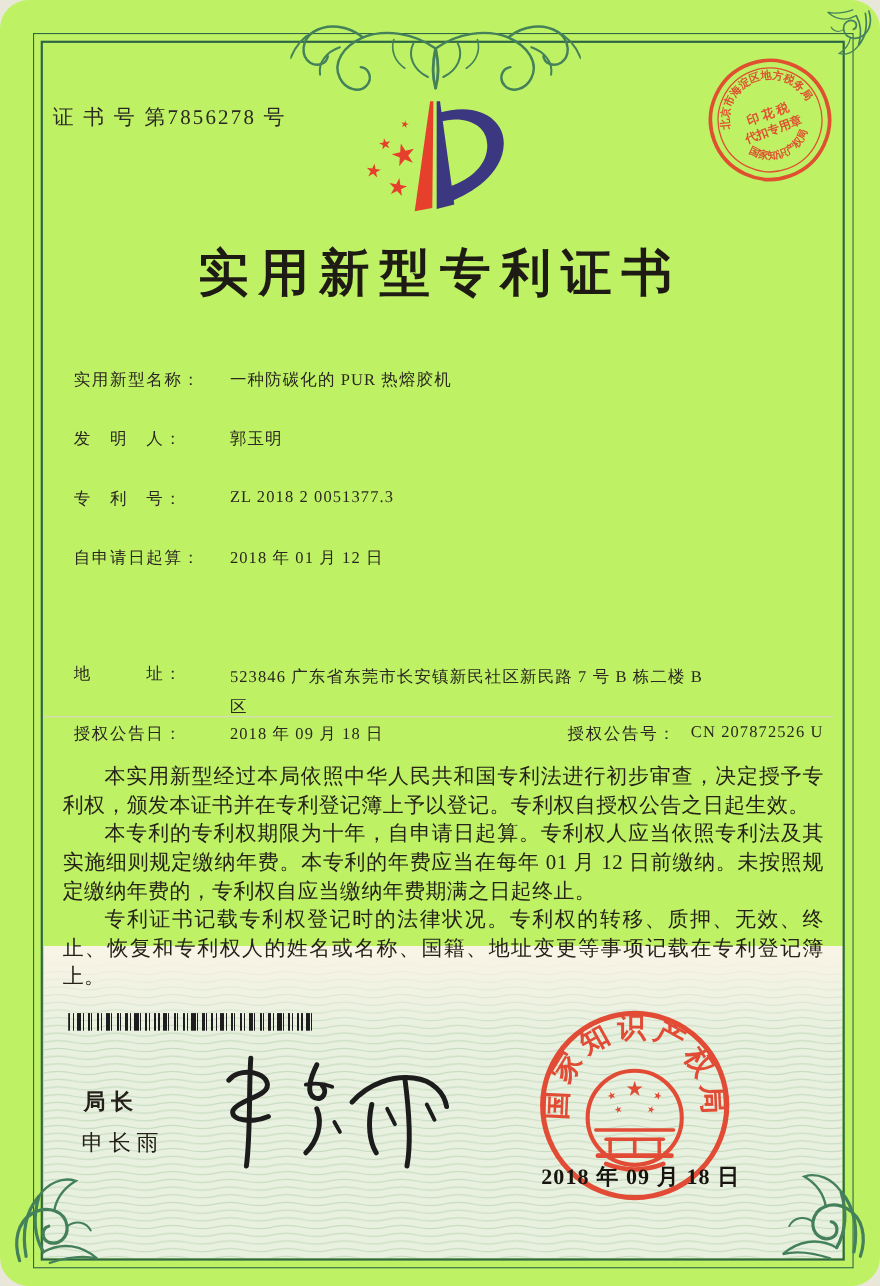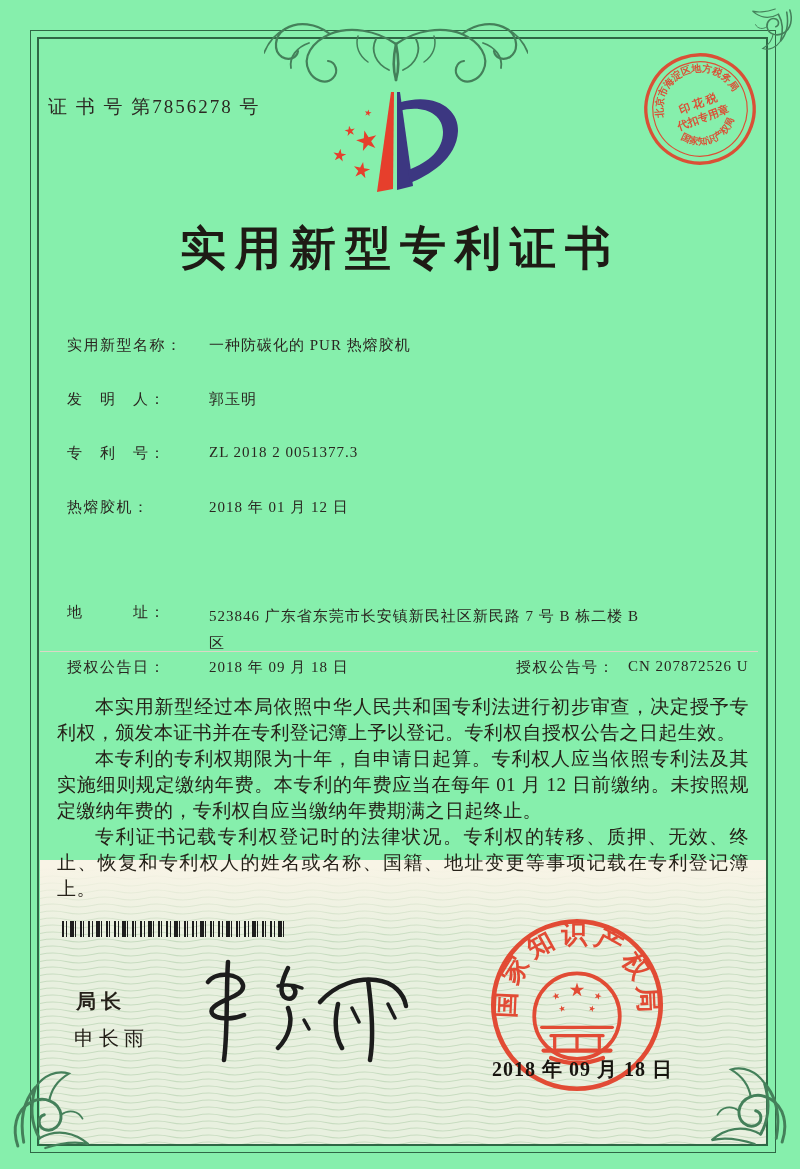--- a/index.html
+++ b/index.html
@@ -1,21 +1,22 @@
 <!DOCTYPE html>
 <html><head>
 <meta charset="utf-8">
 <style>
   * { margin:0; padding:0; box-sizing:border-box; }
   html,body { background:#e9e6da; }
   .page {
     position:relative; width:800px; height:1169px; margin:0 auto;
-    background:#86efac; overflow:hidden;
+    background:#bef264; overflow:hidden;
     font-family:"Liberation Serif","DejaVu Serif",serif;
     color:#262219;
+    border-radius:26px;
   }
   
   .border-outer { position:absolute; left:30px; top:30px; width:746px; height:1123px;
     border:1px solid #2f6745; }
   .border-inner { position:absolute; left:37px; top:37px; width:731px; height:1109px;
     border:2.5px solid #2f6745; }
   .orn { position:absolute; pointer-events:none; }
   
   .band { position:absolute; left:40px; top:860px; width:726px; height:284px; }
   .band-fade { position:absolute; left:40px; top:860px; width:726px; height:80px;
@@ -152,21 +153,21 @@
   <div class="frow" style="top:336px">
     <span class="lbl">实用新型名称：</span><span class="val">一种防碳化的 PUR 热熔胶机</span>
   </div>
   <div class="frow" style="top:390px">
     <span class="lbl">发　明　人：</span><span class="val">郭玉明</span>
   </div>
   <div class="frow" style="top:444px">
     <span class="lbl">专　利　号：</span><span class="val">ZL 2018 2 0051377.3</span>
   </div>
   <div class="frow" style="top:498px">
-    <span class="lbl">热熔胶机：</span><span class="val">2018 年 01 月 12 日</span>
+    <span class="lbl">自申请日起算：</span><span class="val">2018 年 01 月 12 日</span>
   </div>
   <div class="frow" style="top:603px">
     <span class="lbl">地　　　址：</span><span class="val addr-val"><span>523846 广东省东莞市长安镇新民社区新民路 7 号 B 栋二楼 B</span><br><span>区</span></span>
   </div>
   <div class="frow" style="top:658px; width:700px">
     <span class="lbl">授权公告日：</span><span class="val">2018 年 09 月 18 日</span>
     <span class="grant-right">
       <span class="lbl">授权公告号：</span><span class="val">CN 207872526 U</span>
     </span>
   </div>

